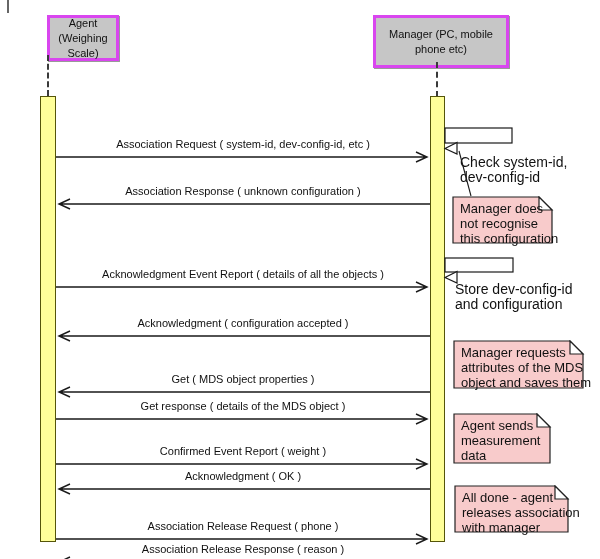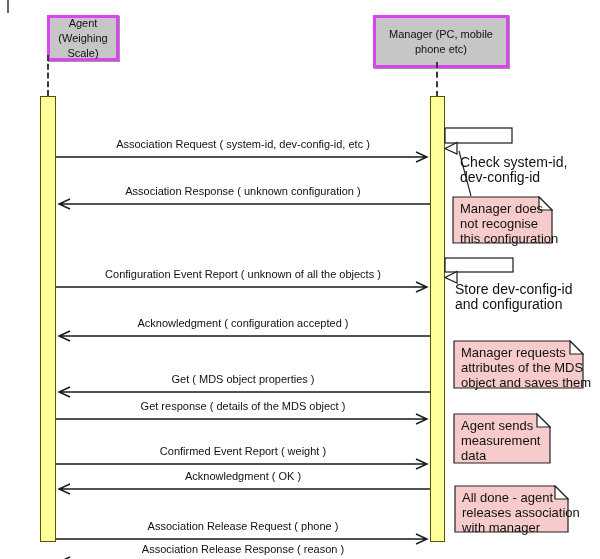--- a/index.html
+++ b/index.html
@@ -68,21 +68,21 @@
         <path d="M0,6 H371 M360,1 L371,6 L360,11" fill="none" stroke="#1a1a1a" stroke-width="1.4"></path>
       </svg>
   </div>
   <div class="message" style="top:141px">
     <div class="msg-label">Association Response ( unknown configuration )</div>
     <svg class="msg-arrow" viewBox="0 0 374 12">
         <path d="M374,6 H3 M14,1 L3,6 L14,11" fill="none" stroke="#1a1a1a" stroke-width="1.4"></path>
       </svg>
   </div>
   <div class="message" style="top:224px">
-    <div class="msg-label">Configuration Event Report ( unknown of all the objects )</div>
+    <div class="msg-label">Acknowledgment Event Report ( details of all the objects )</div>
     <svg class="msg-arrow" viewBox="0 0 374 12">
         <path d="M0,6 H371 M360,1 L371,6 L360,11" fill="none" stroke="#1a1a1a" stroke-width="1.4"></path>
       </svg>
   </div>
   <div class="message" style="top:273px">
     <div class="msg-label">Acknowledgment ( configuration accepted )</div>
     <svg class="msg-arrow" viewBox="0 0 374 12">
         <path d="M374,6 H3 M14,1 L3,6 L14,11" fill="none" stroke="#1a1a1a" stroke-width="1.4"></path>
       </svg>
   </div>

